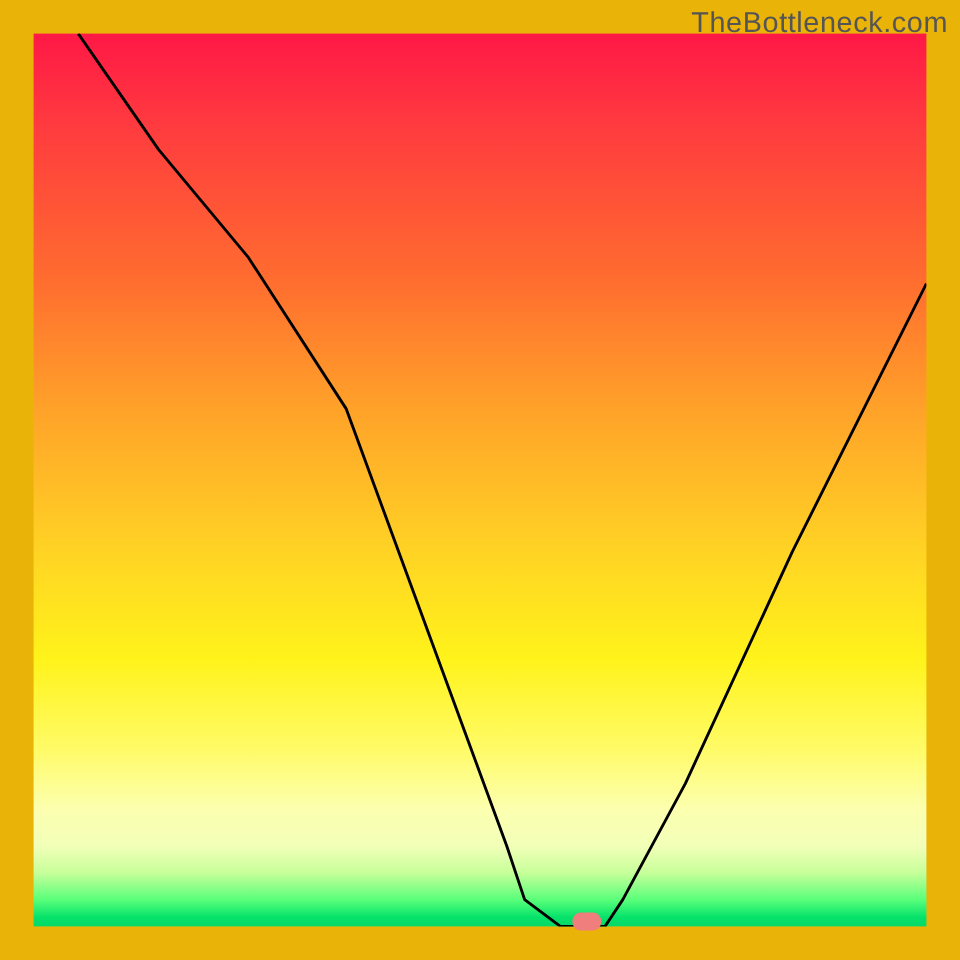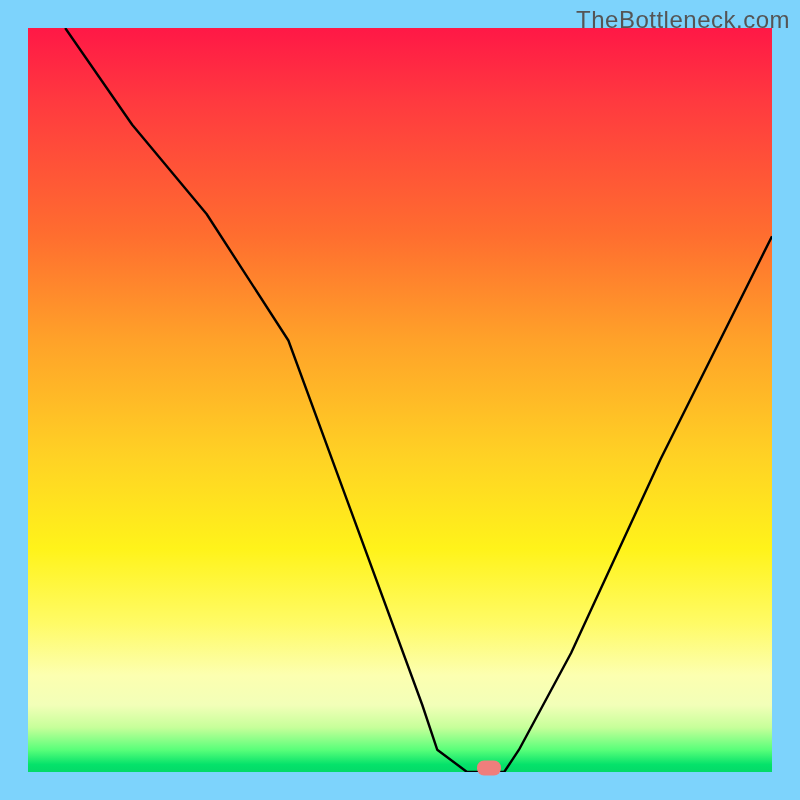--- a/index.html
+++ b/index.html
@@ -1,21 +1,21 @@
 <!DOCTYPE html>
 <html><head>
 <meta charset="utf-8">
 <style>
   * { margin: 0; padding: 0; box-sizing: border-box; }
   html, body { width: 800px; height: 800px; overflow: hidden; background: #000; }
   .stage {
     position: relative;
     width: 800px;
     height: 800px;
-    background: #7dd3fc;
+    background: #eab308;
   }
   .watermark {
     position: absolute;
     top: 6px;
     right: 10px;
     font-family: Arial, Helvetica, sans-serif;
     font-size: 24px;
     color: #555;
     letter-spacing: 0.5px;
   }

